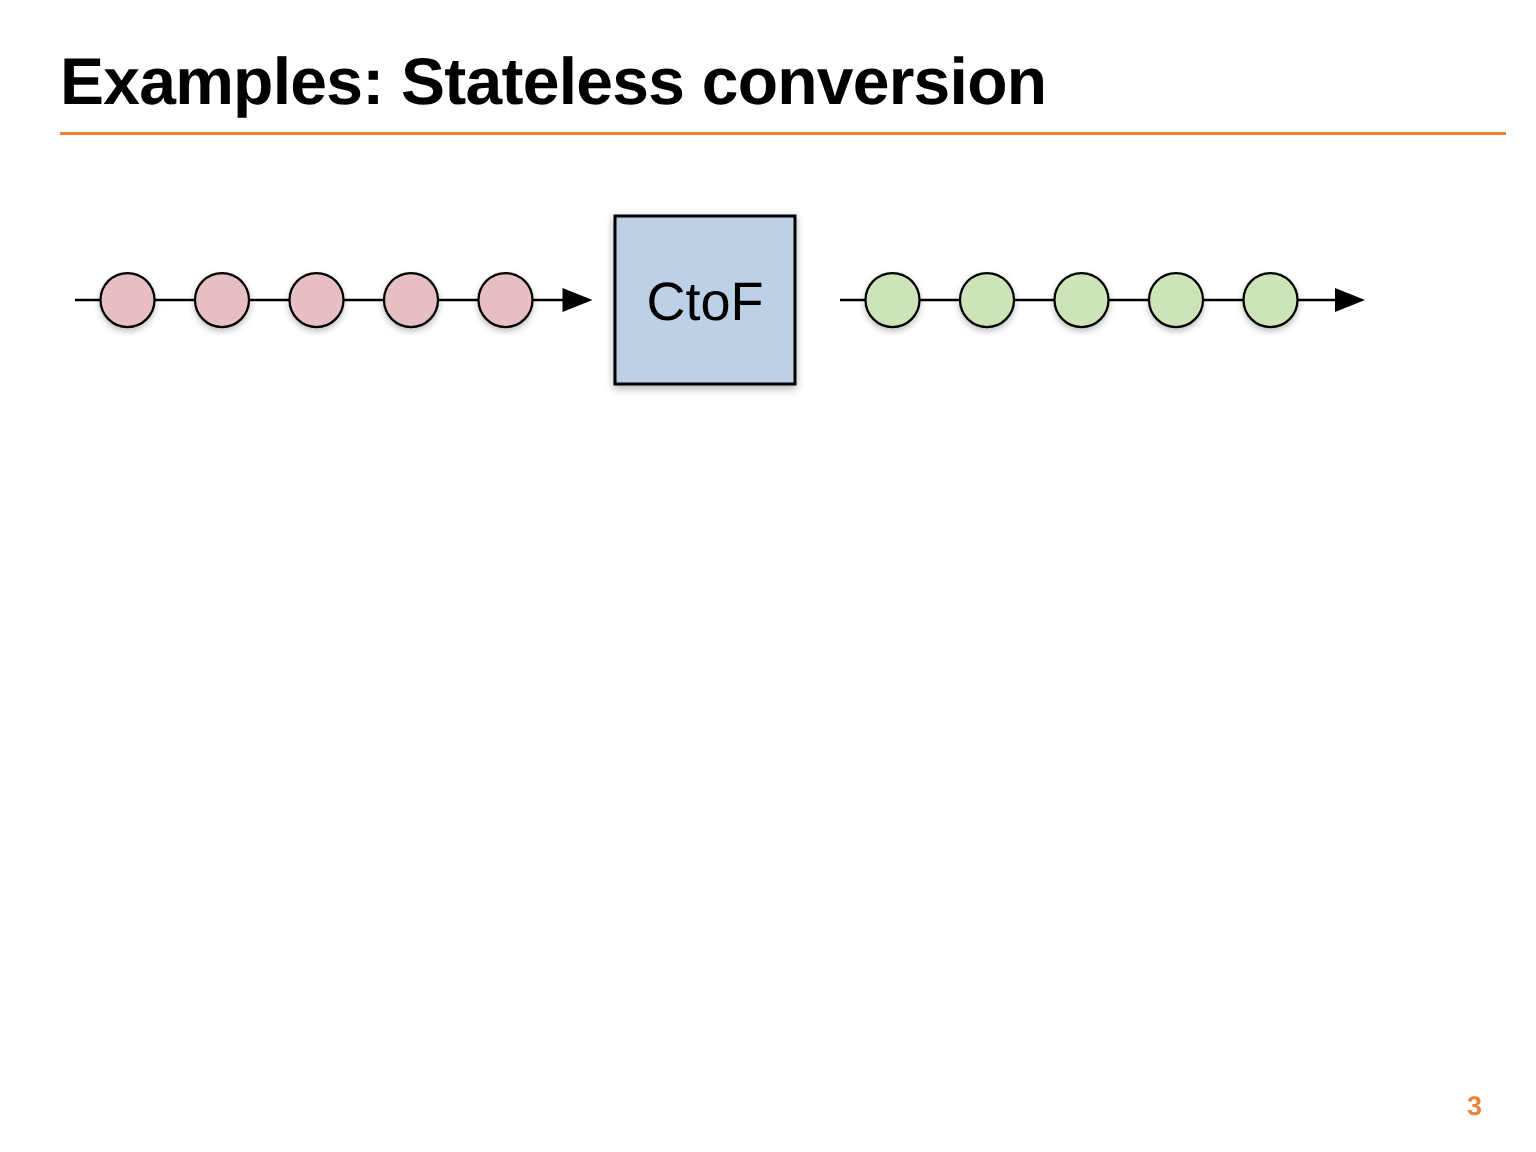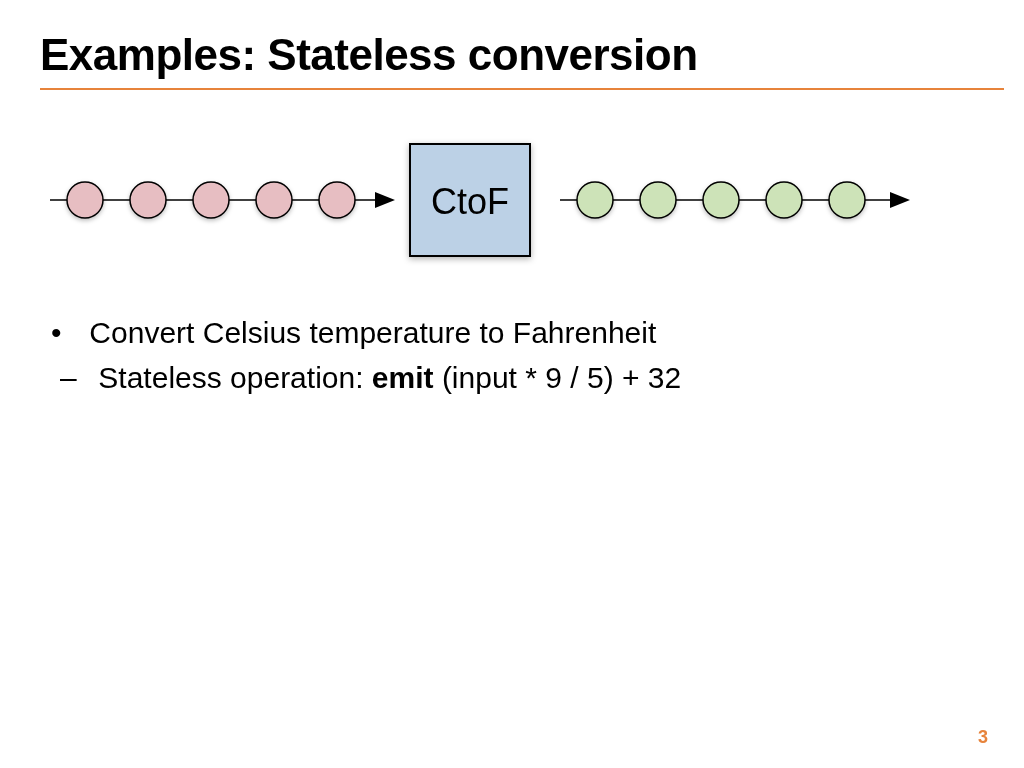--- a/index.html
+++ b/index.html
@@ -135,27 +135,15 @@
       <polygon class="arrow-head" points="870,70 850,62 850,78"></polygon>
 
       <circle class="bead-green" cx="555" cy="70" r="18"></circle>
       <circle class="bead-green" cx="618" cy="70" r="18"></circle>
       <circle class="bead-green" cx="681" cy="70" r="18"></circle>
       <circle class="bead-green" cx="744" cy="70" r="18"></circle>
       <circle class="bead-green" cx="807" cy="70" r="18"></circle>
     </svg>
   </div>
 
-  <div class="bullets">
-    <ul>
-      <li>
-        <span>Convert Celsius temperature to Fahrenheit</span>
-        <ul class="sub-bullets">
-          <li>
-            <span>Stateless operation:   </span><span class="emit">emit</span><span>  (input * 9 / 5) + 32</span>
-          </li>
-        </ul>
-      </li>
-    </ul>
-  </div>
 
   <div class="page-num">3</div>
 </div>
 
 </body></html>

